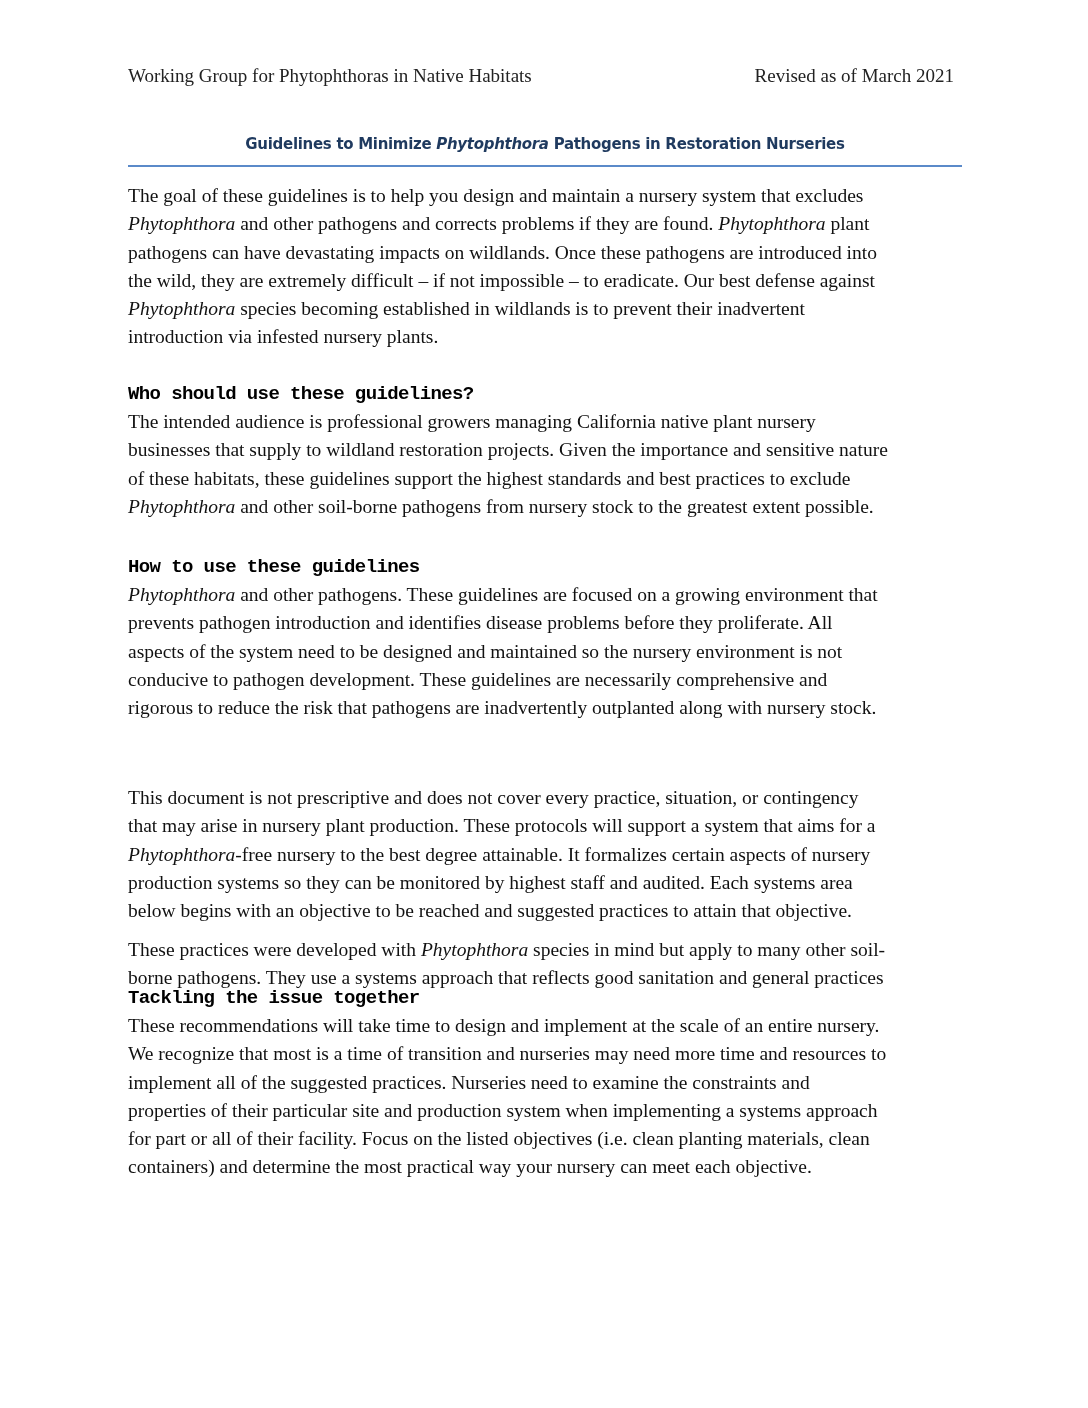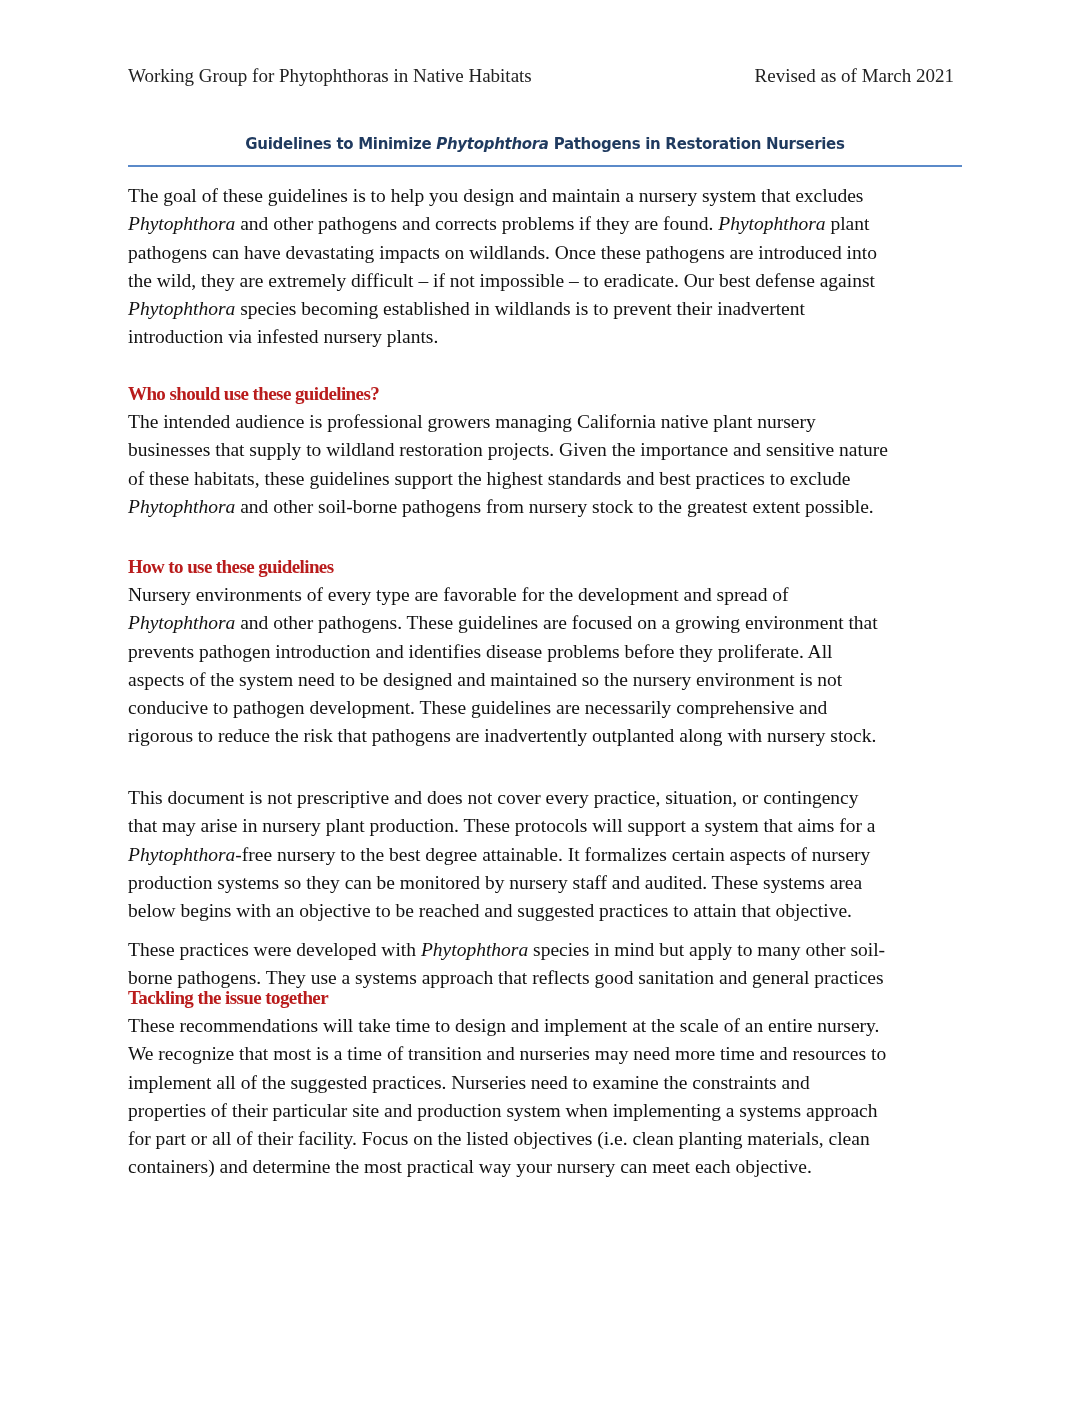--- a/index.html
+++ b/index.html
@@ -21,22 +21,22 @@
       position: absolute; left: 128px; top: 165px; width: 834px; height: 0;
       border-top: 2px solid #5b8ac9;
     }
     .body-text {
       font-family: "Liberation Serif", serif; font-size: 19.5px; line-height: 28.3px;
       color: #111; margin: 0;
     }
     .body-text i { font-style: italic; }
     .block { position: absolute; left: 128px; width: 836px; }
     .section-heading {
-      font-family: Liberation Serif, serif; font-weight: bold; font-size: 19px;
-      color: #b91c1c; letter-spacing: -0.6px; line-height: 28px; margin: 0;
+      font-family: Liberation Mono, monospace; font-weight: bold; font-size: 19px;
+      color: #000000; letter-spacing: -0.6px; line-height: 28px; margin: 0;
     }
     .line { display: block; white-space: nowrap; }
   </style>
 </head>
 <body>
 
 <div class="page">
 
   <div class="running-header">
     <span>Working Group for Phytophthoras in Native Habitats</span>
@@ -63,35 +63,34 @@
       <span class="line"><span>The intended audience is professional growers managing California native plant nursery</span></span>
       <span class="line"><span>businesses that supply to wildland restoration projects. Given the importance and sensitive nature</span></span>
       <span class="line"><span>of these habitats, these guidelines support the highest standards and best practices to exclude</span></span>
       <span class="line"><i>Phytophthora</i><span> and other soil-borne pathogens from nursery stock to the greatest extent possible.</span></span>
     </p>
   </div>
 
   <div class="block" style="top:553px;">
     <h2 class="section-heading">How to use these guidelines</h2>
     <p class="body-text">
-      <span class="line"><span>Nursery environments of every type are favorable for the development and spread of</span></span>
       <span class="line"><i>Phytophthora</i><span> and other pathogens. These guidelines are focused on a growing environment that</span></span>
       <span class="line"><span>prevents pathogen introduction and identifies disease problems before they proliferate. All</span></span>
       <span class="line"><span>aspects of the system need to be designed and maintained so the nursery environment is not</span></span>
       <span class="line"><span>conducive to pathogen development. These guidelines are necessarily comprehensive and</span></span>
       <span class="line"><span>rigorous to reduce the risk that pathogens are inadvertently outplanted along with nursery stock.</span></span>
     </p>
   </div>
 
   <div class="block" style="top:784px;">
     <p class="body-text">
       <span class="line"><span>This document is not prescriptive and does not cover every practice, situation, or contingency</span></span>
       <span class="line"><span>that may arise in nursery plant production. These protocols will support a system that aims for a</span></span>
       <span class="line"><i>Phytophthora</i><span>-free nursery to the best degree attainable. It formalizes certain aspects of nursery</span></span>
-      <span class="line"><span>production systems so they can be monitored by nursery staff and audited. These systems area</span></span>
+      <span class="line"><span>production systems so they can be monitored by highest staff and audited. Each systems area</span></span>
       <span class="line"><span>below begins with an objective to be reached and suggested practices to attain that objective.</span></span>
     </p>
   </div>
 
   <div class="block" style="top:936px;">
     <p class="body-text">
       <span class="line"><span>These practices were developed with </span><i>Phytophthora</i><span> species in mind but apply to many other soil-</span></span>
       <span class="line"><span>borne pathogens. They use a systems approach that reflects good sanitation and general practices</span></span>
     </p>
   </div>

